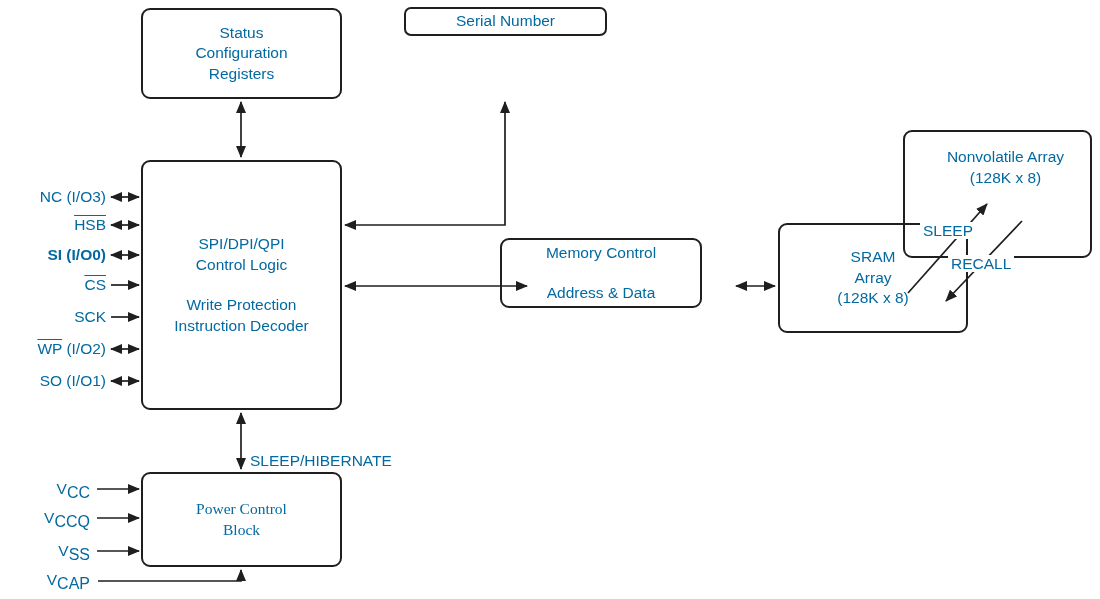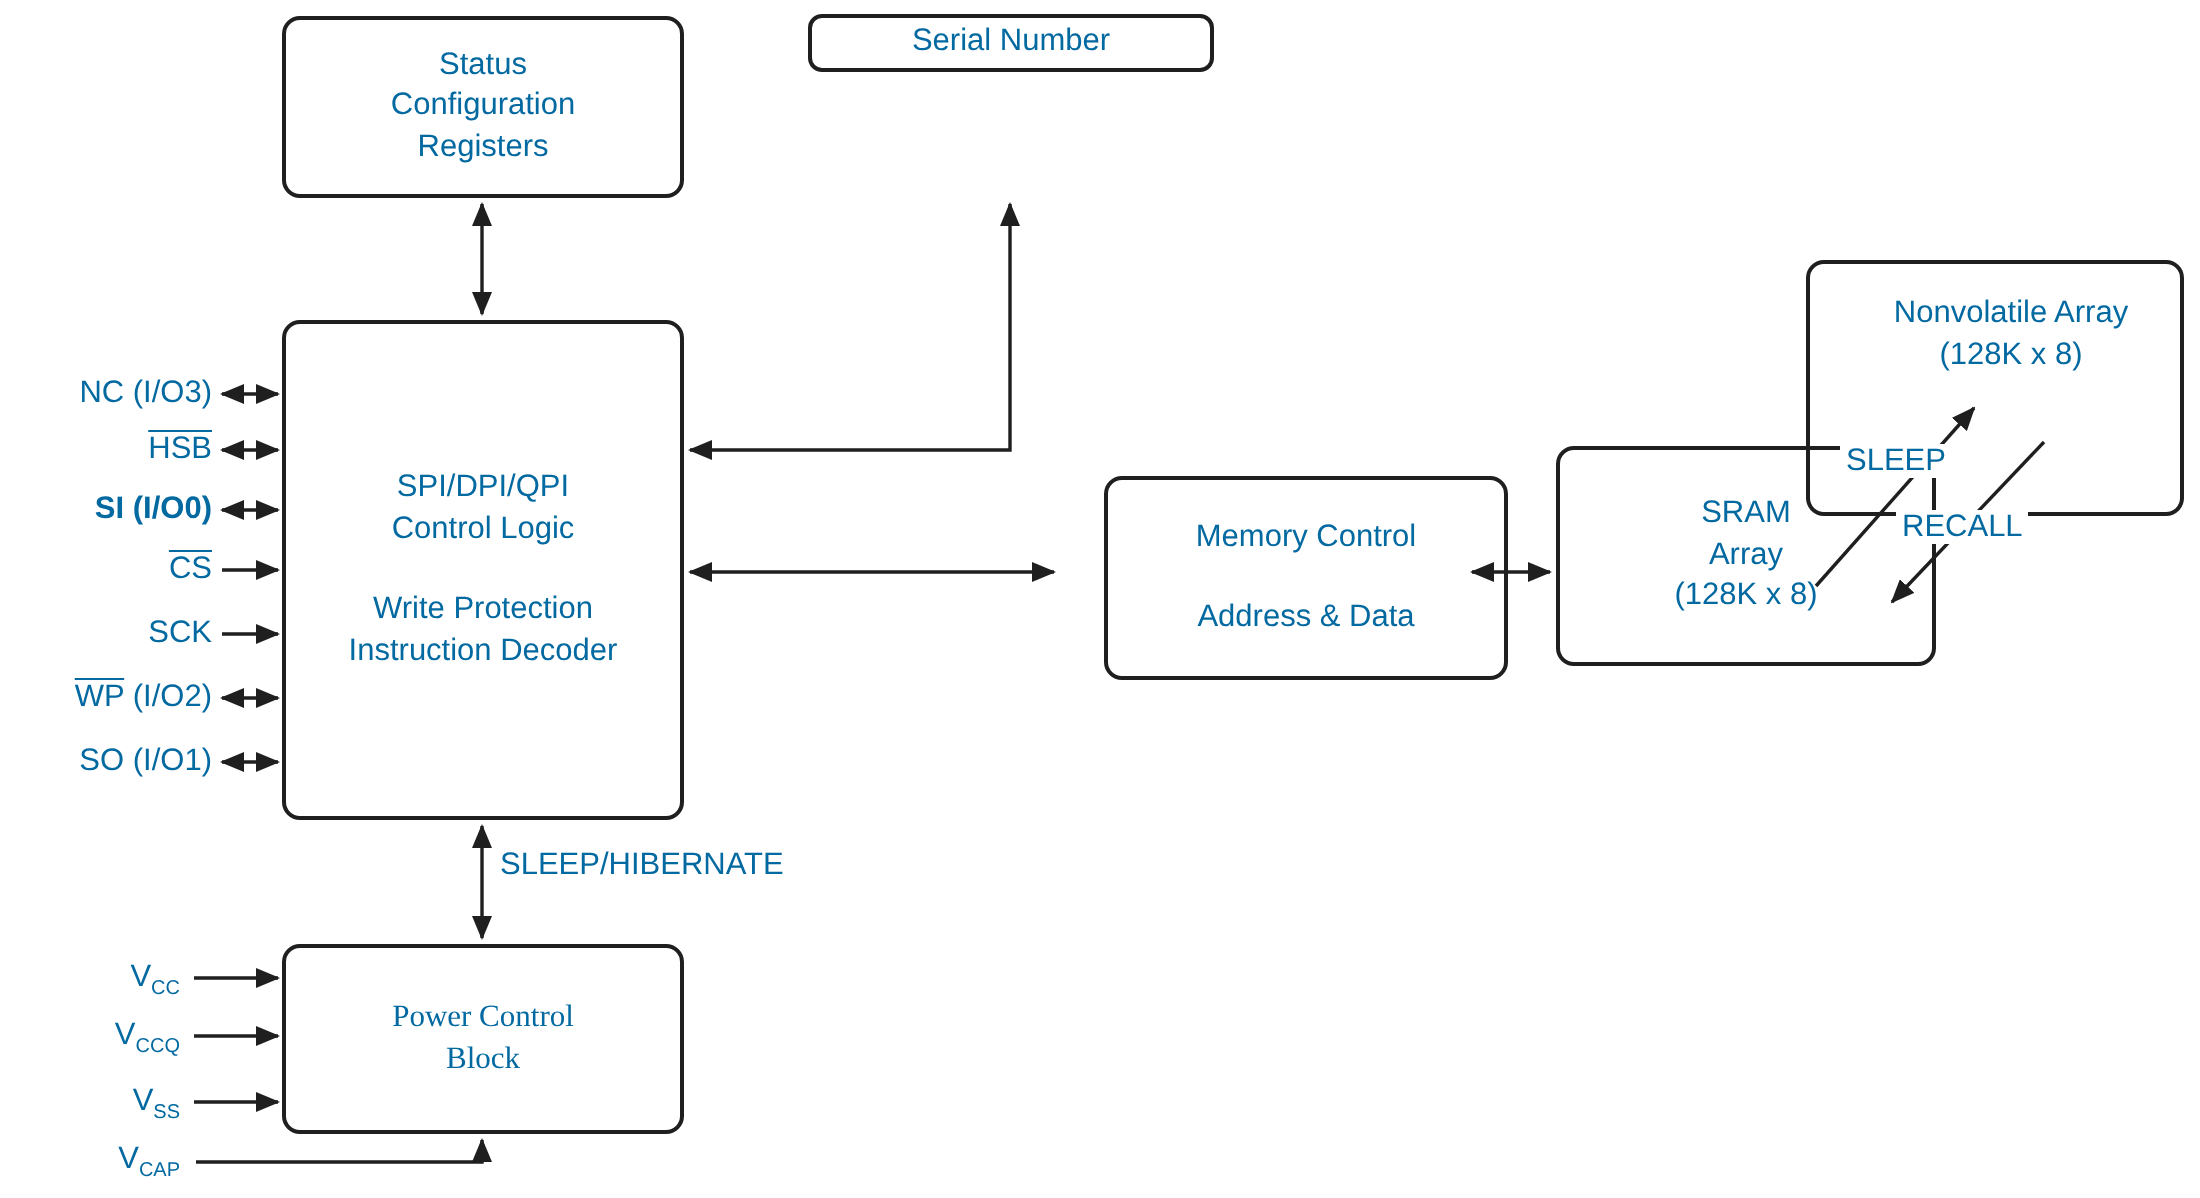--- a/index.html
+++ b/index.html
@@ -35,21 +35,21 @@
     left: 0;
     width: 106px;
     height: 20px;
     line-height: 20px;
     text-align: right;
     font-size: 15.5px;
     white-space: pre;
   }
   .pin-label.pwr { width: 90px; }
   .ol { text-decoration: overline; }
-  sub { font-size: 10px; }
+  sub { font-size: 16px; }
   .float-label {
     position: absolute;
     font-size: 15.5px;
     line-height: 17px;
     white-space: nowrap;
   }
   .mask { background: #ffffff; padding: 0 3px; }
 </style>
 </head>
 <body>
@@ -67,21 +67,21 @@
   </div>
 
 
   <div class="box" style="left:141px; top:160px; width:201px; height:250px;">
     <div>SPI/DPI/QPI</div>
     <div>Control Logic</div>
     <div class="gap">Write Protection</div>
     <div>Instruction Decoder</div>
   </div>
 
-  <div class="box" style="left:552px; top:238px; width:202px; height:102px;">
+  <div class="box" style="left:500px; top:238px; width:202px; height:70px;">
     <div>Memory Control</div>
     <div class="gap">Address &amp; Data</div>
   </div>
 
   <div class="box" style="left:778px; top:223px; width:190px; height:110px;">
     <div>SRAM</div>
     <div>Array</div>
     <div>(128K x 8)</div>
   </div>
 
@@ -130,17 +130,17 @@
     <line x1="111" y1="317" x2="139" y2="317" marker-end="url(#ah)"></line>
     <line x1="111" y1="349" x2="139" y2="349" marker-start="url(#ah)" marker-end="url(#ah)"></line>
     <line x1="111" y1="381" x2="139" y2="381" marker-start="url(#ah)" marker-end="url(#ah)"></line>
 
     <line x1="97" y1="489" x2="139" y2="489" marker-end="url(#ah)"></line>
     <line x1="97" y1="518" x2="139" y2="518" marker-end="url(#ah)"></line>
     <line x1="97" y1="551" x2="139" y2="551" marker-end="url(#ah)"></line>
     <polyline points="98,581 241,581 241,570" marker-end="url(#ah)"></polyline>
   </svg>
 
-  <div class="float-label" style="left:250px; top:424px;">SLEEP/HIBERNATE</div>
+  <div class="float-label" style="left:250px; top:452px;">SLEEP/HIBERNATE</div>
   <div class="float-label mask" style="left:920px; top:222px;">SLEEP</div>
   <div class="float-label mask" style="left:948px; top:255px;">RECALL</div>
 
 </div>
 
 </body></html>

